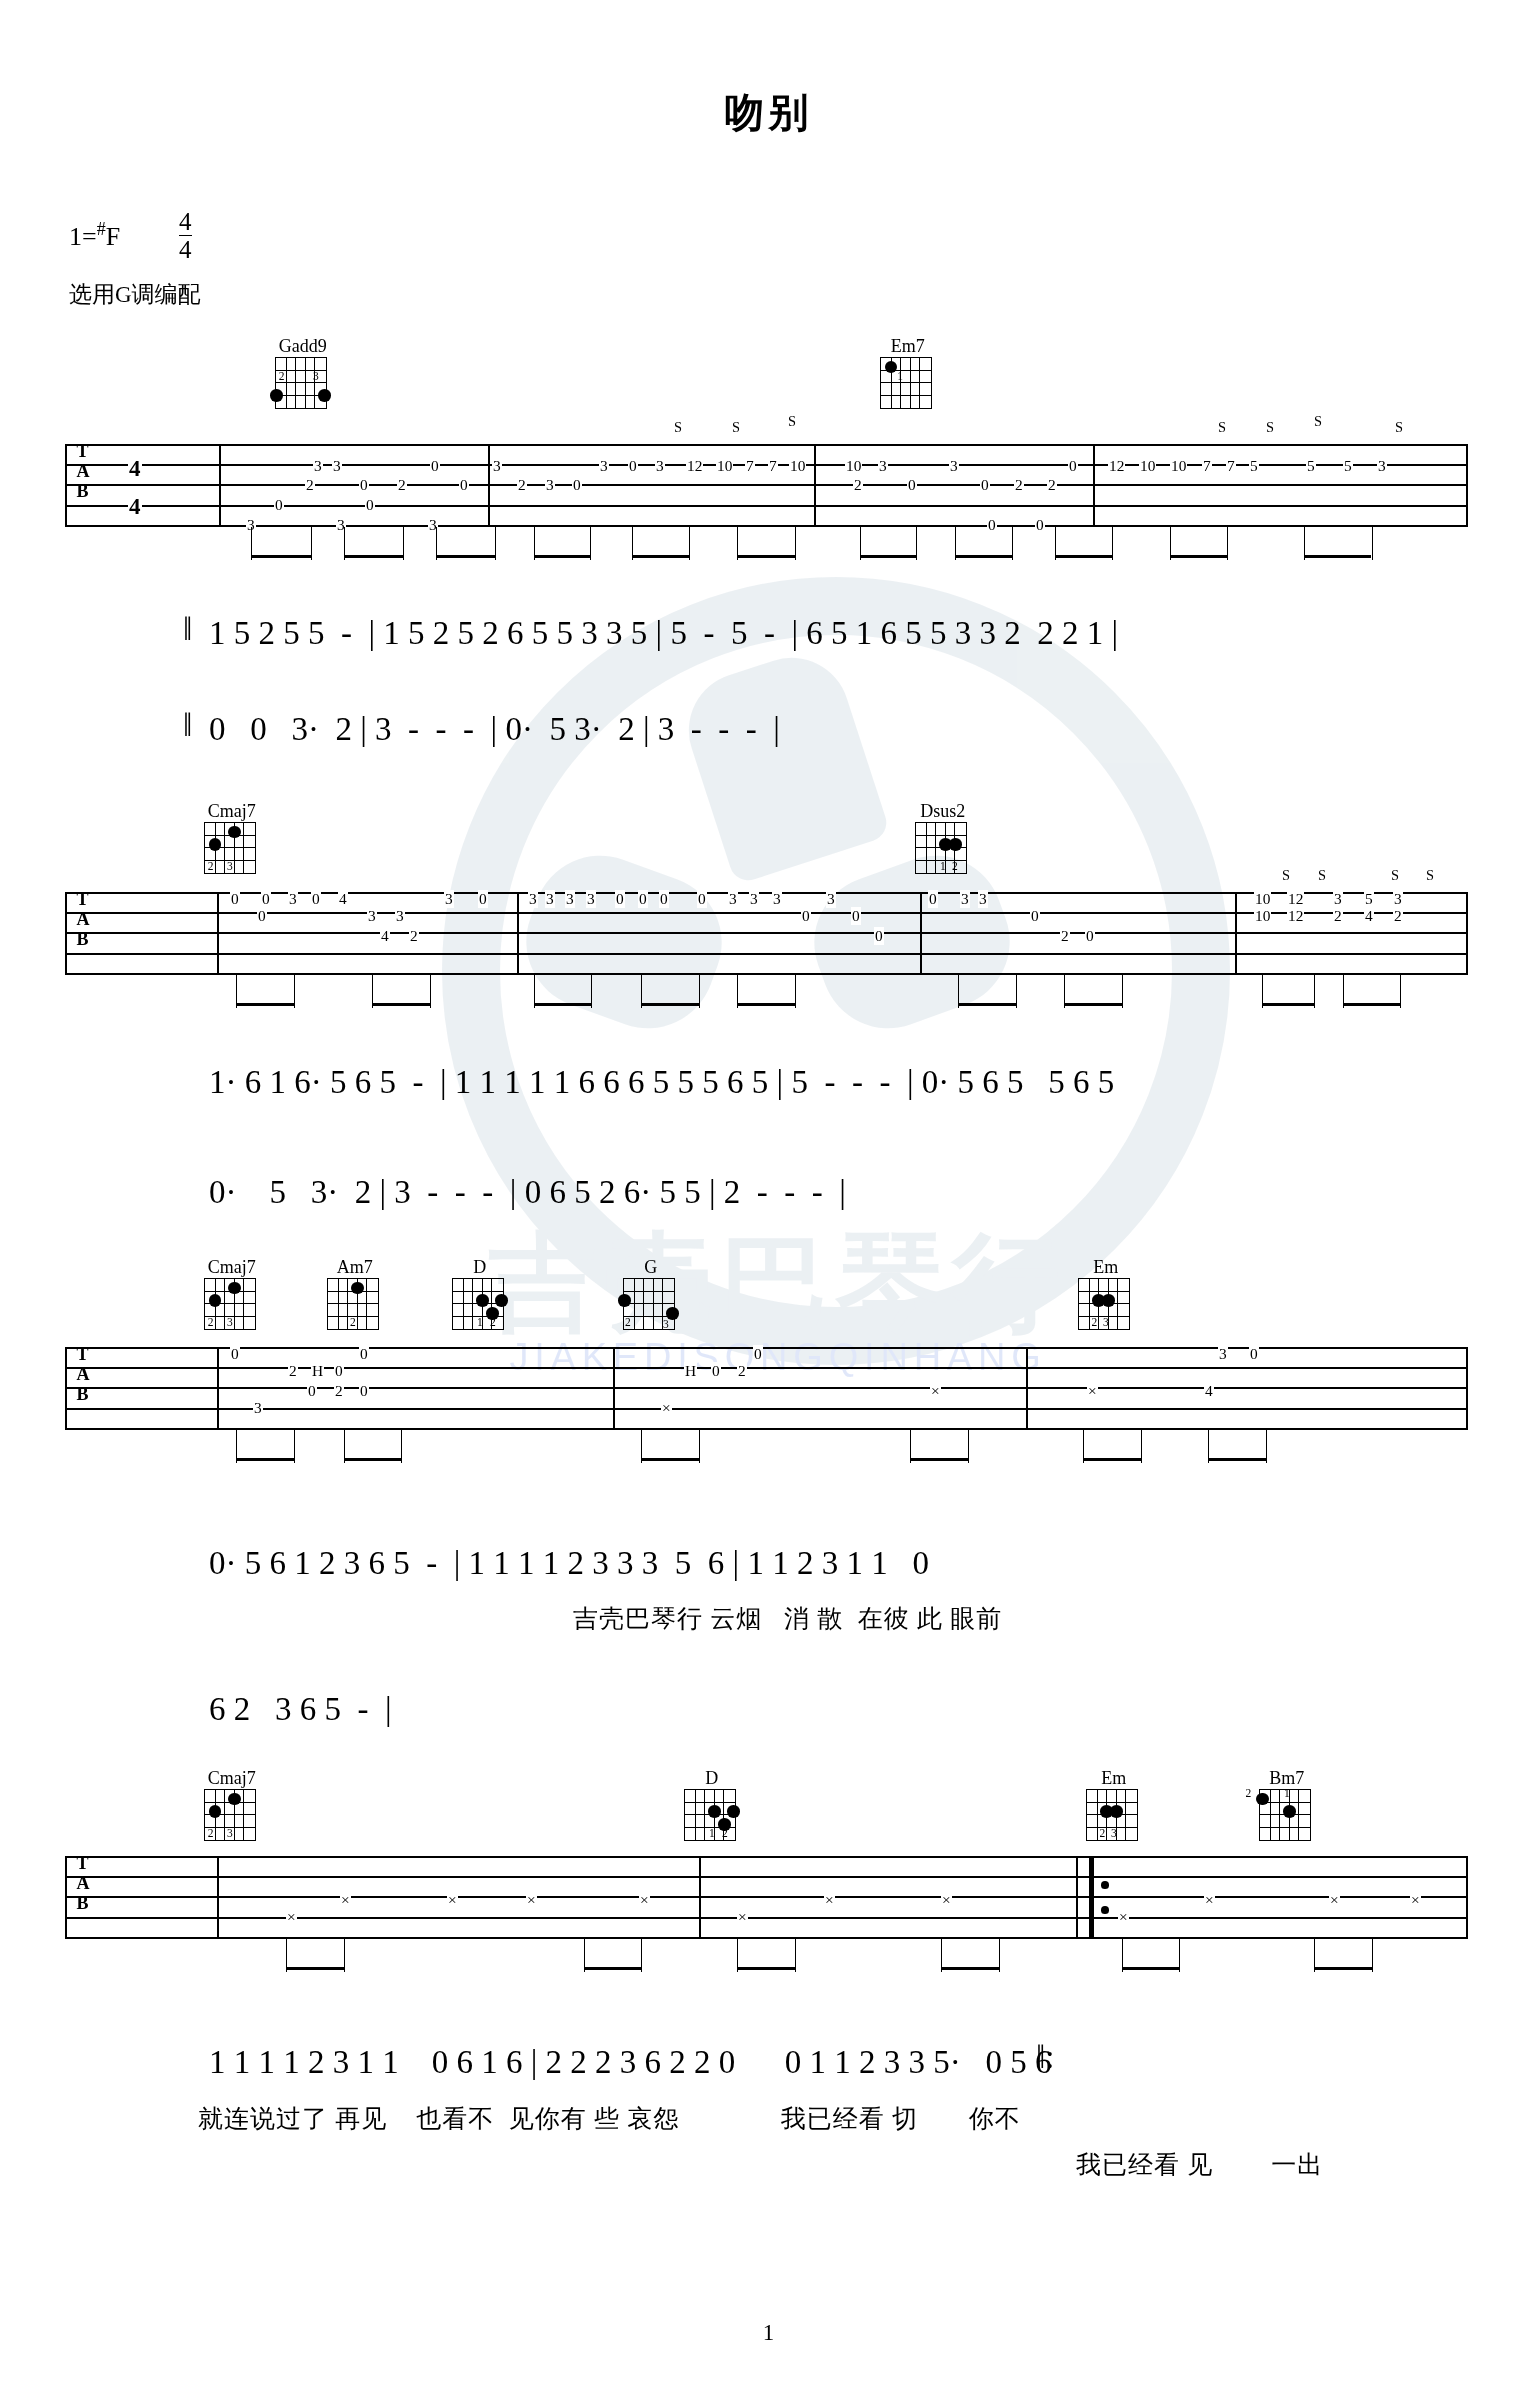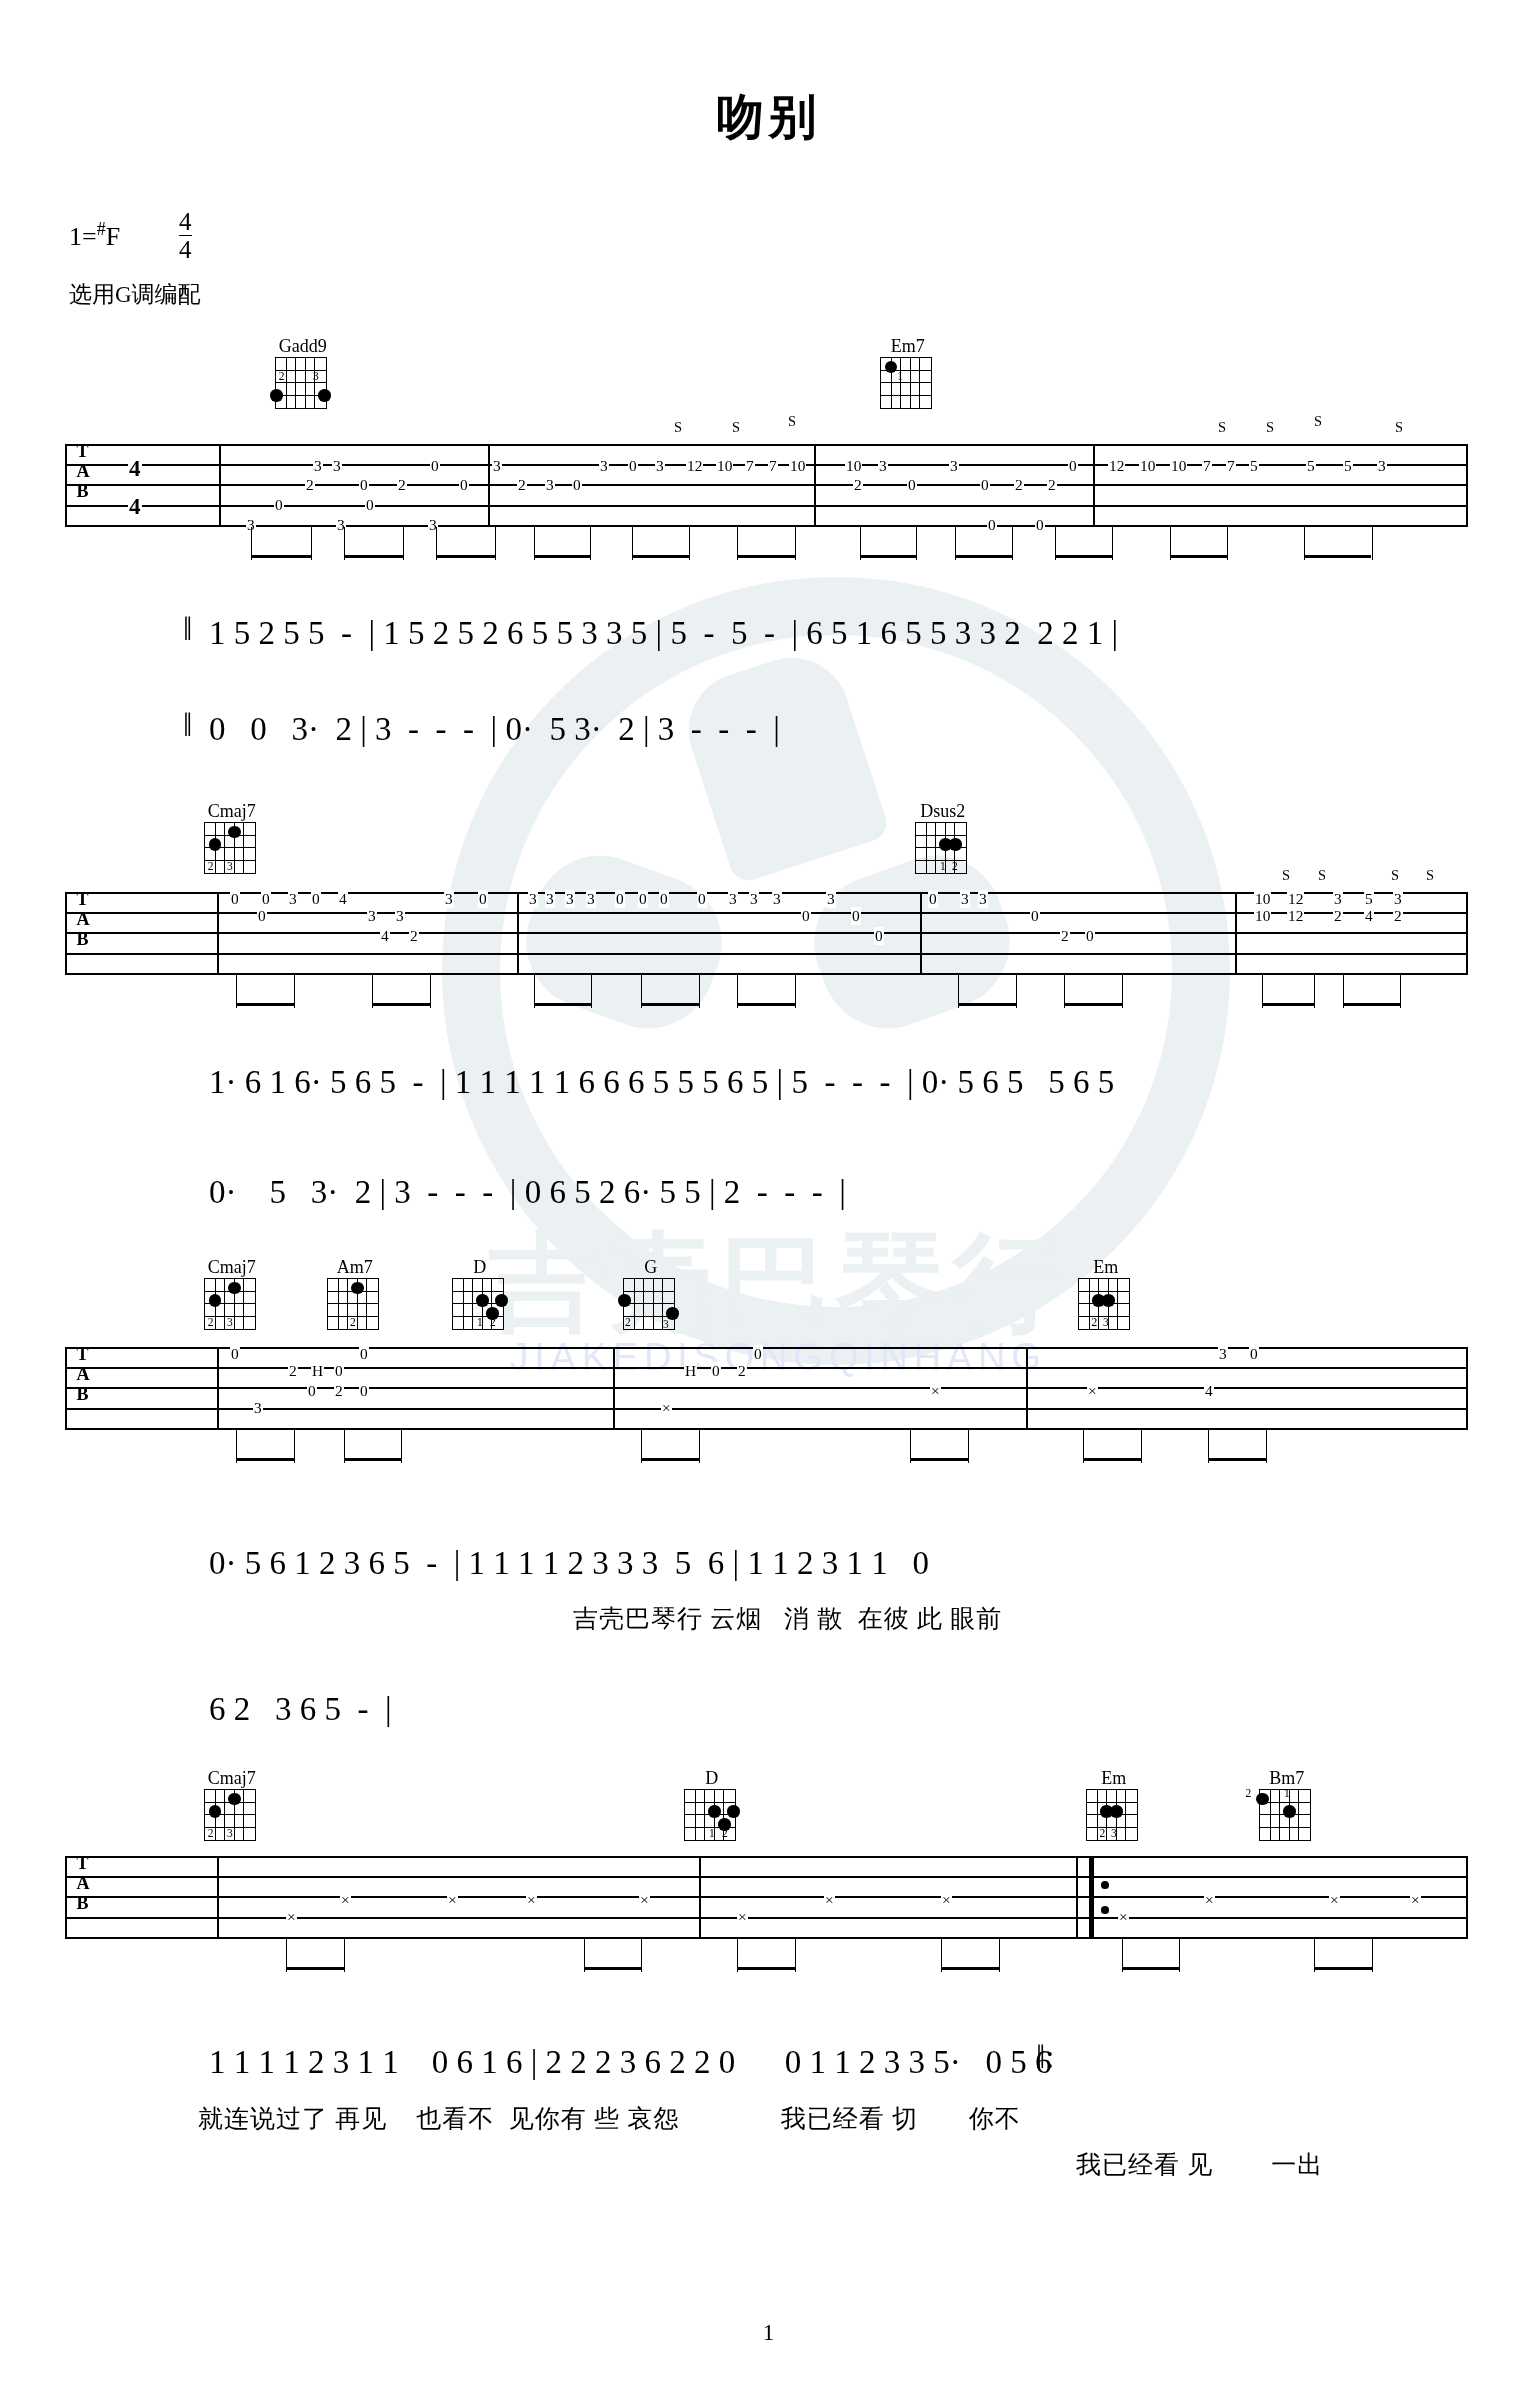--- a/index.html
+++ b/index.html
@@ -7,21 +7,21 @@
   .page{position:absolute;inset:0;overflow:hidden;}
 
   
   .watermark{position:absolute;left:413px;top:548px;width:730px;height:1076px;opacity:.13;pointer-events:none;}
   .wm-ring{position:absolute;left:29px;top:29px;width:672px;height:672px;border:58px solid #6c8fa6;border-radius:50%;}
   .wm-blade{position:absolute;background:#6c8fa6;}
   .wm-text{position:absolute;left:0;top:663px;width:730px;text-align:center;font-size:108px;font-weight:bold;color:#6c8fa6;letter-spacing:7.7px;font-family:"Liberation Serif",serif;}
   .wm-sub{position:absolute;left:0;top:788px;width:730px;text-align:center;font-size:38px;color:#1d4ed8;letter-spacing:5.8px;font-family:"Liberation Sans",sans-serif;}
 
   
-  .title{position:absolute;top:85px;width:100%;text-align:center;font-size:48px;font-weight:bold;letter-spacing:3.8px;}
+  .title{position:absolute;top:85px;width:100%;text-align:center;font-size:40px;font-weight:bold;letter-spacing:3.8px;}
   .singer{position:absolute;top:161px;width:100%;text-align:center;font-size:26px;letter-spacing:1.9px;}
   .keyline{position:absolute;left:69px;top:219px;font-size:26px;}
   .keyline sup{font-size:18px;vertical-align:super;}
   .timesig{position:absolute;left:179px;top:209px;font-size:25px;text-align:center;line-height:1.05;}
   .timesig .n{display:block;}
   .timesig .d{display:block;border-top:1.9px solid #000;padding-top:1px;}
   .arrline{position:absolute;left:69px;top:279px;font-size:23px;}
   .credits{position:absolute;right:37px;top:217px;font-size:24px;line-height:1.42;text-align:right;}
 
   

